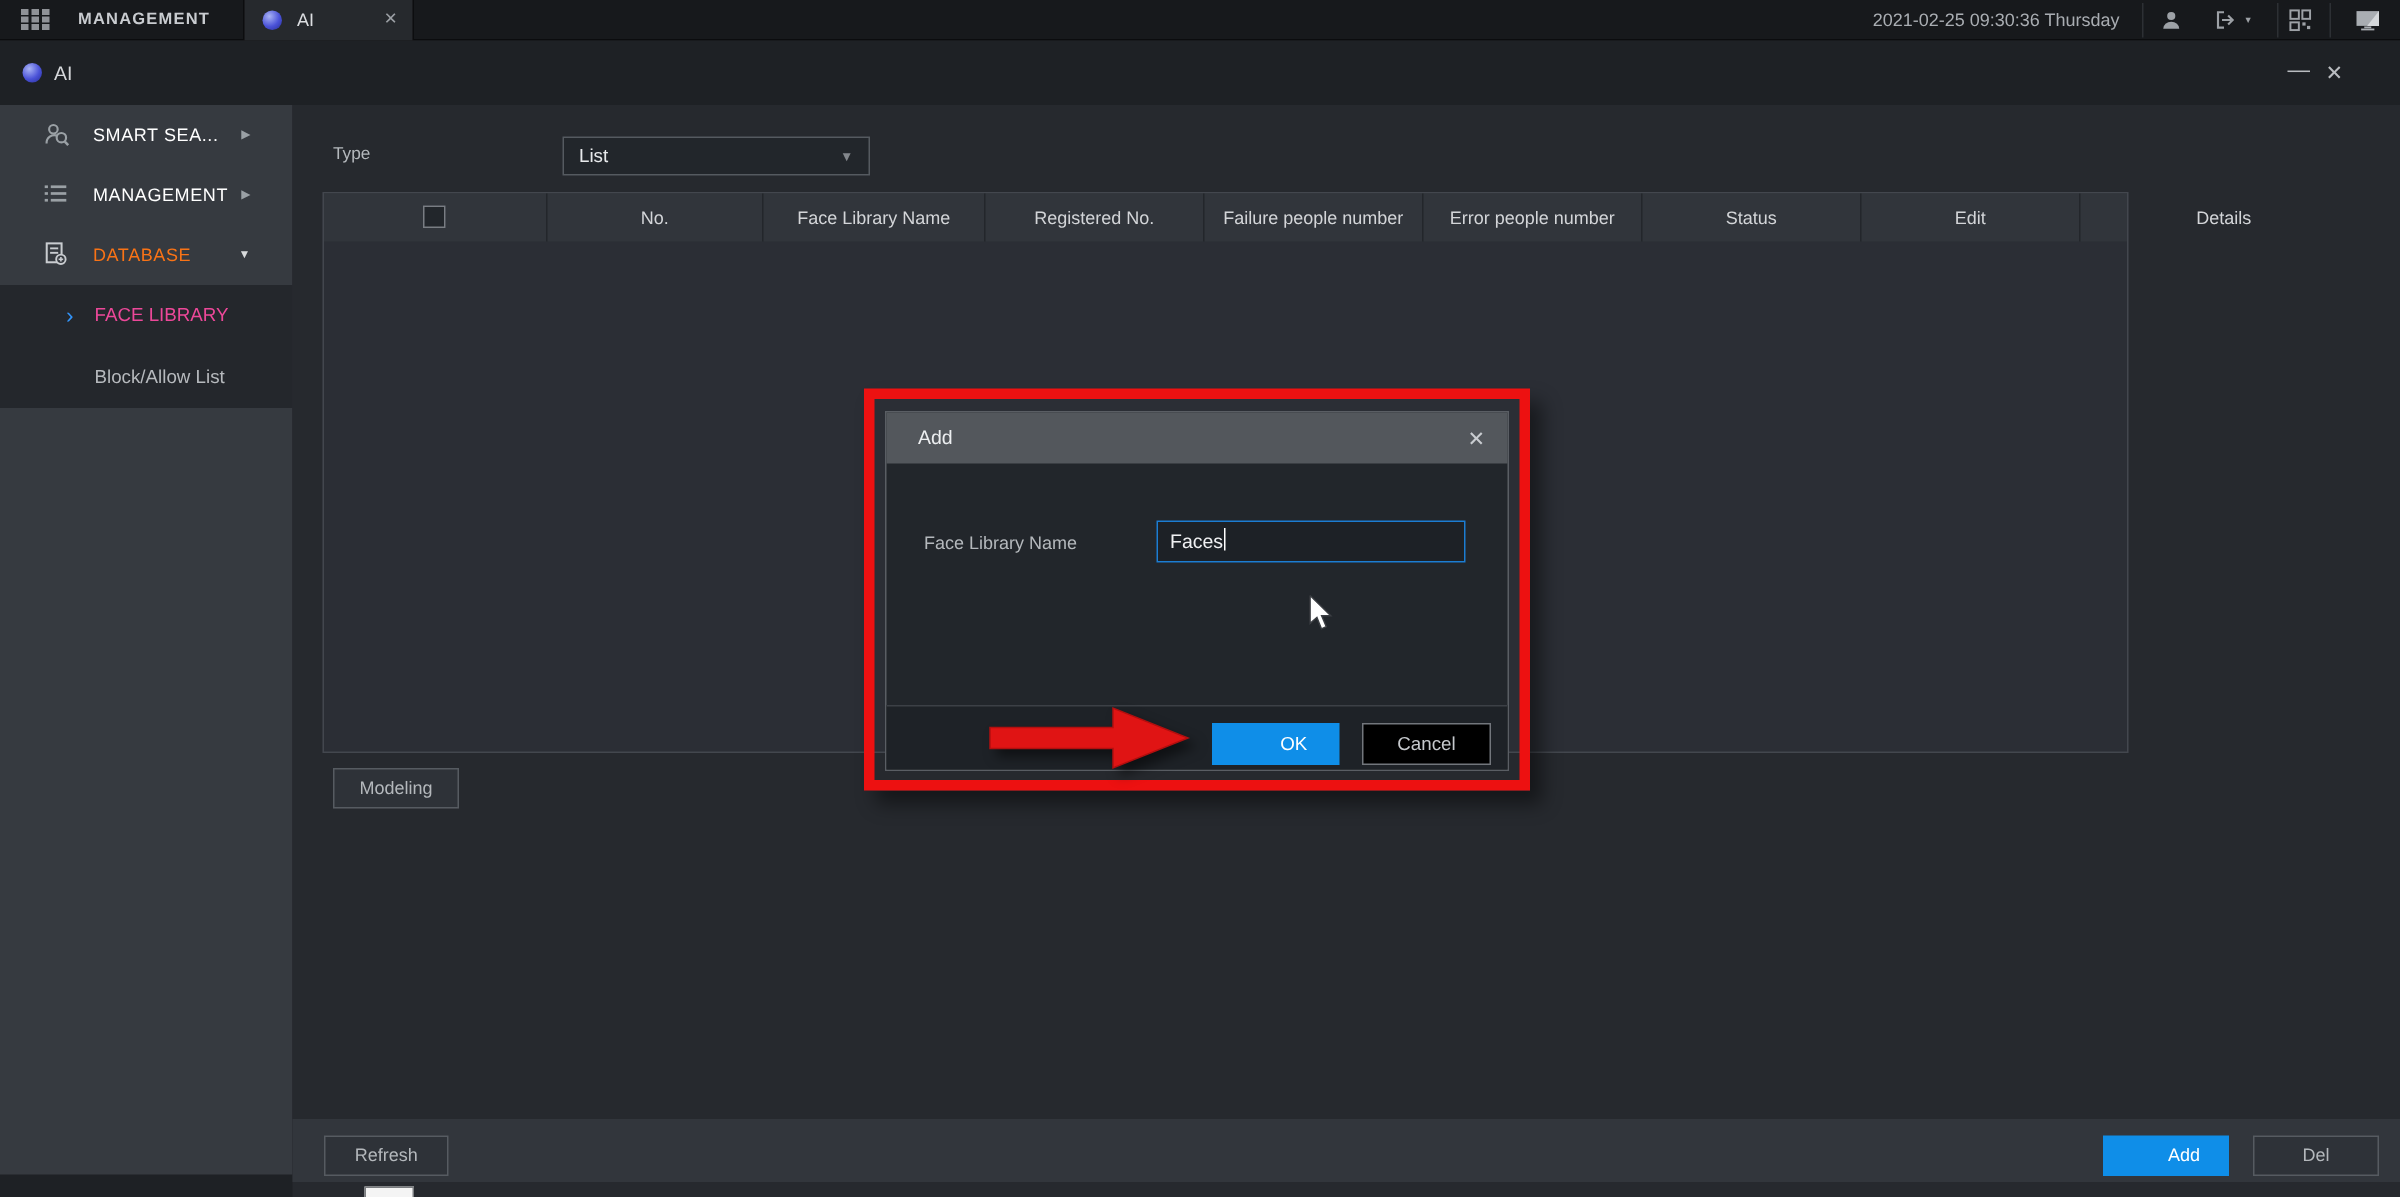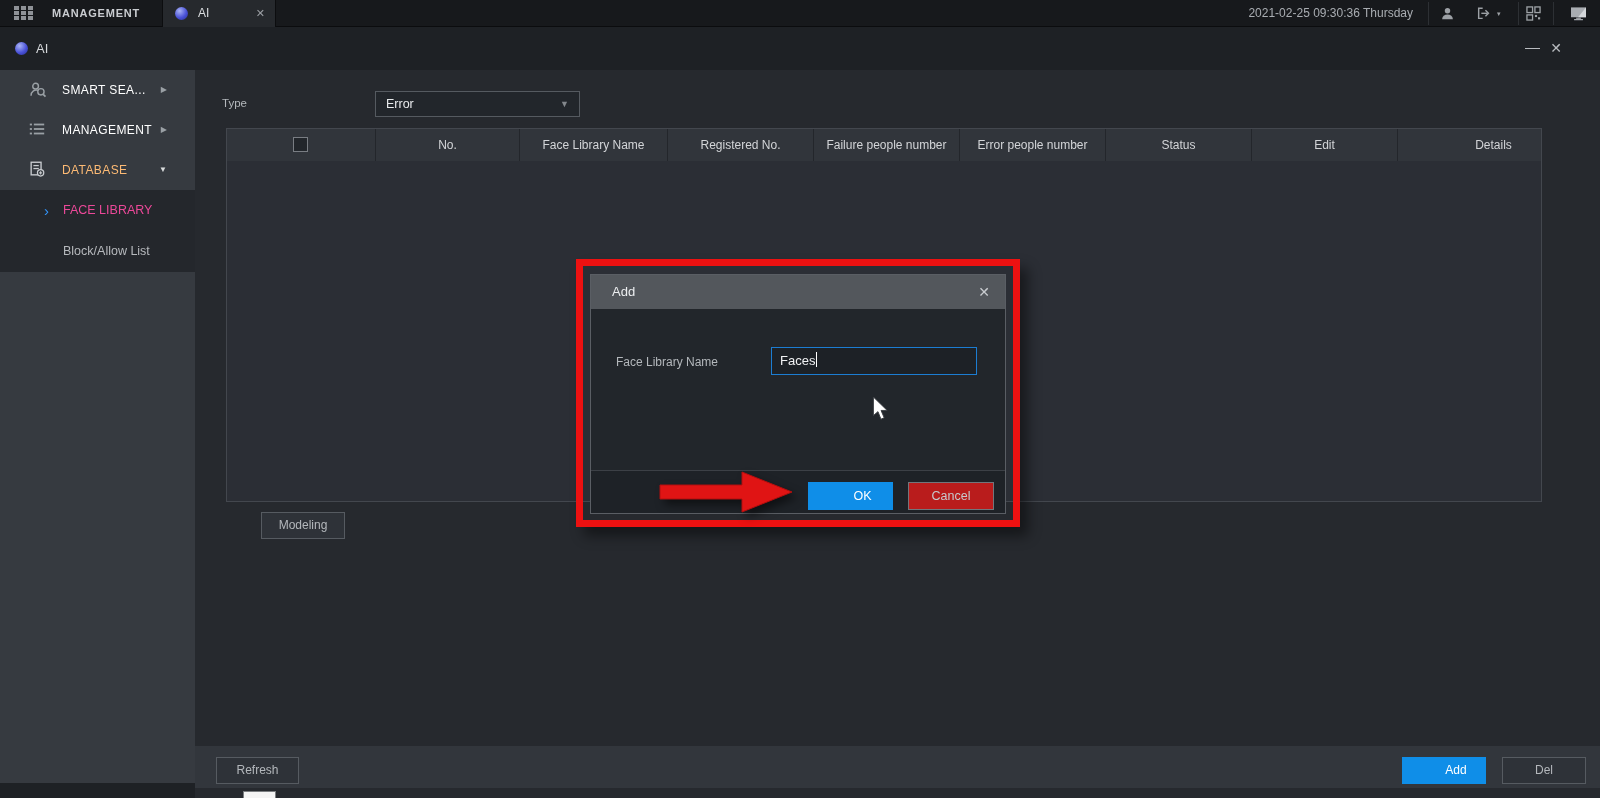--- a/index.html
+++ b/index.html
@@ -33,50 +33,50 @@
   .win-min { position:absolute; right:60px; top:0; line-height:40px; font-size:15px; color:#b9bcc0; }
   .win-close { position:absolute; right:38px; top:0; line-height:43px; font-size:14px; color:#b9bcc0; }
 
   
   .sidebar { position:absolute; left:0; top:70px; width:195px; height:713px; background:#363a40; }
   .side-item { position:relative; height:40px; cursor:default; }
   .side-item .icon { position:absolute; left:28px; top:10px; }
   .side-item .lbl { position:absolute; left:62px; top:0; line-height:40px; font-size:12px;
                     letter-spacing:.4px; color:#ffffff; }
   .side-item .arr { position:absolute; right:28px; top:0; line-height:40px; font-size:8px; color:#9aa0a5; }
-  .side-item.open .lbl { color:#fdba74; }
+  .side-item.open .lbl { color:#f97316; }
   .side-item.open .arr { color:#d8dadc; }
   .submenu { background:#24272c; }
   .sub-item { position:relative; height:41px; cursor:default; }
   .sub-item .chev { position:absolute; left:44px; top:0; line-height:41px; font-size:15px; color:#3295fb; }
   .sub-item .lbl { position:absolute; left:63px; top:0; line-height:41px; font-size:12.5px; color:#b6b9bd; }
   .sub-item.selected .lbl { color:#ec4899; }
 
   
   .content { position:absolute; left:195px; top:70px; width:1405px; height:728px; background:#26292e; }
   .type-label { position:absolute; left:27px; top:20px; line-height:26px; font-size:11.5px; color:#b4b8bc; }
   .dropdown { position:absolute; left:180px; top:21px; width:205px; height:26px; background:#22262b;
               border:1px solid #555a60; cursor:default; }
   .dropdown .val { position:absolute; left:10px; top:0; line-height:24px; font-size:12.5px; color:#e8eaec; }
   .dropdown .tri { position:absolute; right:10px; top:0; line-height:24px; font-size:9px; color:#83878c; }
 
-  .table { position:absolute; left:31px; top:58px; width:1316px; height:374px;
+  .table { position:absolute; left:20px; top:58px; width:1204px; height:374px;
            border:1px solid #43474e; background:#2b2e35; }
   .thead { display:flex; height:32px; background:#31353b; }
   .th { flex:none; line-height:32px; text-align:center; font-size:12px; color:#d3d5d8;
         border-left:1px solid #23262b; cursor:default; }
   .th-check { flex:none; width:148px; position:relative; border-left:none; }
   .checkbox { position:absolute; left:66px; top:8px; width:15px; height:15px;
               background:#22262b; border:1px solid #797d83; cursor:pointer; }
   .tbody { position:absolute; left:0; top:32px; right:0; bottom:0; }
 
   .btn { position:absolute; height:27px; background:#2e3238; border:1px solid #565b61;
          color:#b4b8bc; font-size:12px; text-align:center; line-height:25px; cursor:pointer; }
   .btn-blue { background:#0f8ee8; border:none; color:#ffffff; line-height:27px;padding-left:24px; }
-  .modeling-btn { left:27px; top:442px; width:84px;margin-left:39px; }
+  .modeling-btn { left:27px; top:442px; width:84px; }
 
   .bottombar { position:absolute; left:0; top:676px; width:1405px; height:42px; background:#32363c; }
   .refresh-btn { left:21px; top:11px; width:83px; }
   .add-btn { left:1207px; top:11px; width:84px; }
   .del-btn { left:1307px; top:11px; width:84px; }
 
   .tooltip-stub { position:absolute; left:243px; top:791px; width:33px; height:10px;
                   background:#f4f4f4; border:1px solid #7a7d80; }
 
   
@@ -90,21 +90,21 @@
   .dlg-label { position:absolute; left:25px; top:80px; font-size:12px; color:#b4b8bc; }
   .dlg-input { position:absolute; left:180px; top:72px; width:206px; height:28px;
                background:#1d2126; border:1px solid #1c7dd2; line-height:26px; padding-left:8px;
                font-size:13px; color:#f0f1f3; cursor:text; }
   .caret-bar { display:inline-block; width:1px; height:15px; background:#ffffff;
                vertical-align:-2px; margin-left:1px; }
   .dlg-footer { position:absolute; left:0; bottom:0; right:0; height:43px; background:#1e2227;
                 border-top:1px solid #3c4046; }
   .ok-btn { left:217px; top:11px; width:85px; height:28px; line-height:28px; font-size:12.5px; }
   .cancel-btn { left:317px; top:11px; width:86px; height:28px; line-height:26px;
-                background:#b91c1c; border:1px solid #72767c; font-size:12.5px; color:#c6c9cd; }
+                background:#000000; border:1px solid #72767c; font-size:12.5px; color:#c6c9cd; }
 
   .arrow-annot { position:absolute; left:656px; top:468px; z-index:7;
                  filter:drop-shadow(5px 5px 4px rgba(0,0,0,.5)); }
   .cursor { position:absolute; left:871px; top:397px; z-index:8; }
 </style>
 </head>
 <body>
 
 <div class="taskbar">
   <div class="grid-icon">
@@ -205,21 +205,21 @@
     </div>
     <div class="sub-item">
       <span class="lbl">Block/Allow List</span>
     </div>
   </div>
 </div>
 
 <div class="content">
   <div class="type-label">Type</div>
   <div class="dropdown">
-    <span class="val">Error</span>
+    <span class="val">List</span>
     <span class="tri">▼</span>
   </div>
 
   <div class="table">
     <div class="thead">
       <div class="th th-check">
         <div class="checkbox"></div>
       </div>
 
     <div class="th" style="width: 144px;">No.</div>

